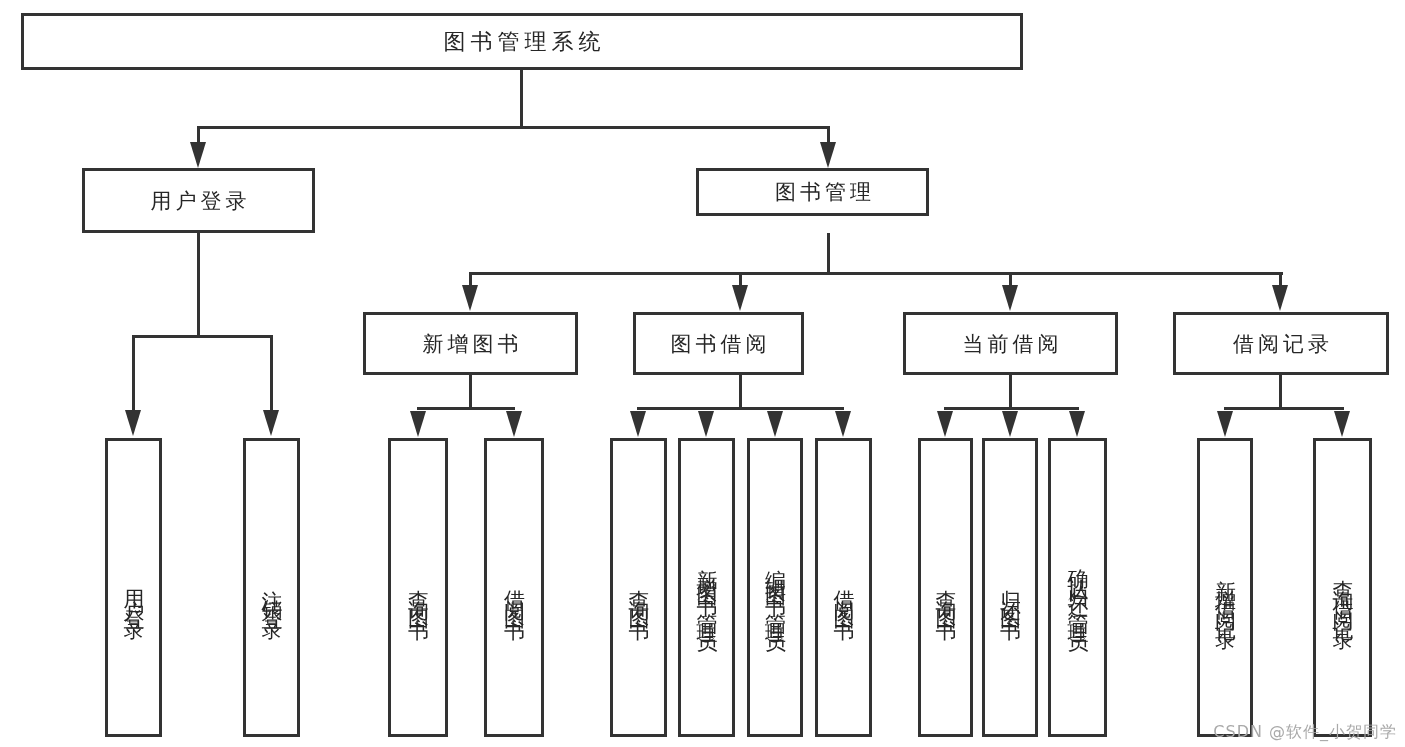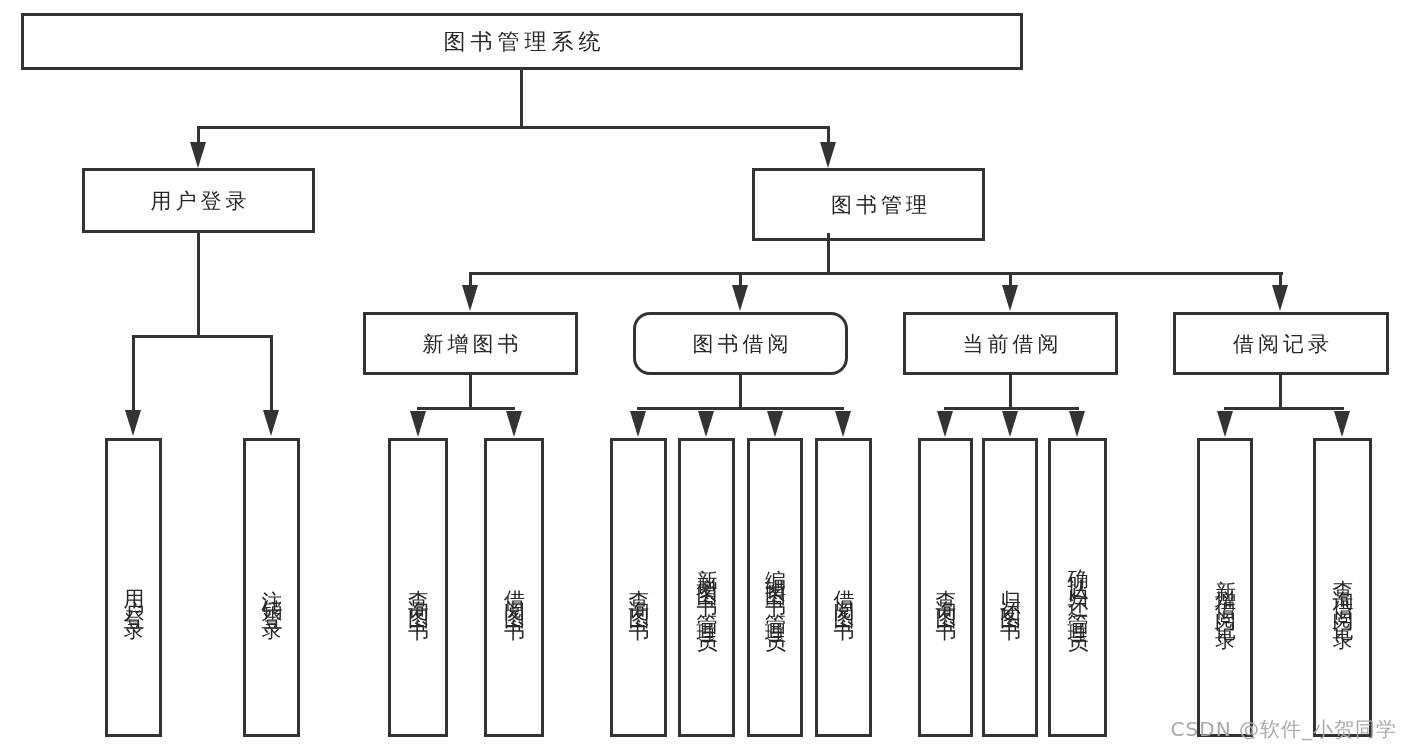--- a/index.html
+++ b/index.html
@@ -47,21 +47,21 @@
   
   .arw{
     position:absolute;width:0;height:0;
     border-left:8px solid transparent;
     border-right:8px solid transparent;
     border-top:26px solid #333333;
   }
   .watermark{
     position:absolute;
     right:8px;bottom:4px;
-    font-size:20px;
+    font-size:16px;
     color:#a9a9a9;
     letter-spacing:1px;
     z-index:10;
     white-space:nowrap;
   }
 </style>
 </head>
 <body>
 
 <div class="canvas">
@@ -73,21 +73,21 @@
   <div class="seg v" style="left:520px;top:70px;height:58px;"></div>
   <div class="seg h" style="left:197px;top:126px;width:633px;"></div>
   <div class="seg v" style="left:197px;top:126px;height:20px;"></div>
   <div class="seg v" style="left:827px;top:126px;height:20px;"></div>
   <div class="arw" style="left:190px;top:142px;"></div>
   <div class="arw" style="left:820px;top:142px;"></div>
 
   <div class="box" style="left:82px;top:168px;width:233px;height:65px;">
     <span class="hlabel">用户登录</span>
   </div>
-  <div class="box" style="left:752px;top:168px;width:233px;height:73px;padding-left:21px;">
+  <div class="box" style="left:696px;top:168px;width:233px;height:48px;padding-left:21px;">
     <span class="hlabel">图书管理</span>
   </div>
 
   <div class="seg v" style="left:197px;top:233px;height:104px;"></div>
   <div class="seg h" style="left:132px;top:335px;width:141px;"></div>
   <div class="seg v" style="left:132px;top:335px;height:77px;"></div>
   <div class="seg v" style="left:270px;top:335px;height:77px;"></div>
   <div class="arw" style="left:125px;top:410px;"></div>
   <div class="arw" style="left:263px;top:410px;"></div>
 
@@ -98,21 +98,21 @@
   <div class="seg v" style="left:1009px;top:272px;height:15px;"></div>
   <div class="seg v" style="left:1279px;top:272px;height:15px;"></div>
   <div class="arw" style="left:462px;top:285px;"></div>
   <div class="arw" style="left:732px;top:285px;"></div>
   <div class="arw" style="left:1002px;top:285px;"></div>
   <div class="arw" style="left:1272px;top:285px;"></div>
 
   <div class="box" style="left:363px;top:312px;width:215px;height:63px;">
     <span class="hlabel">新增图书</span>
   </div>
-  <div class="box" style="left:633px;top:312px;width:215px;height:63px;border-radius:17px;">
+  <div class="box" style="left:633px;top:312px;width:171px;height:63px;">
     <span class="hlabel">图书借阅</span>
   </div>
   <div class="box" style="left:1173px;top:312px;width:216px;height:63px;">
     <span class="hlabel">借阅记录</span>
   </div>
   <div class="box" style="left:903px;top:312px;width:215px;height:63px;">
     <span class="hlabel">当前借阅</span>
   </div>
 
   <div class="seg v" style="left:469px;top:375px;height:35px;"></div>

